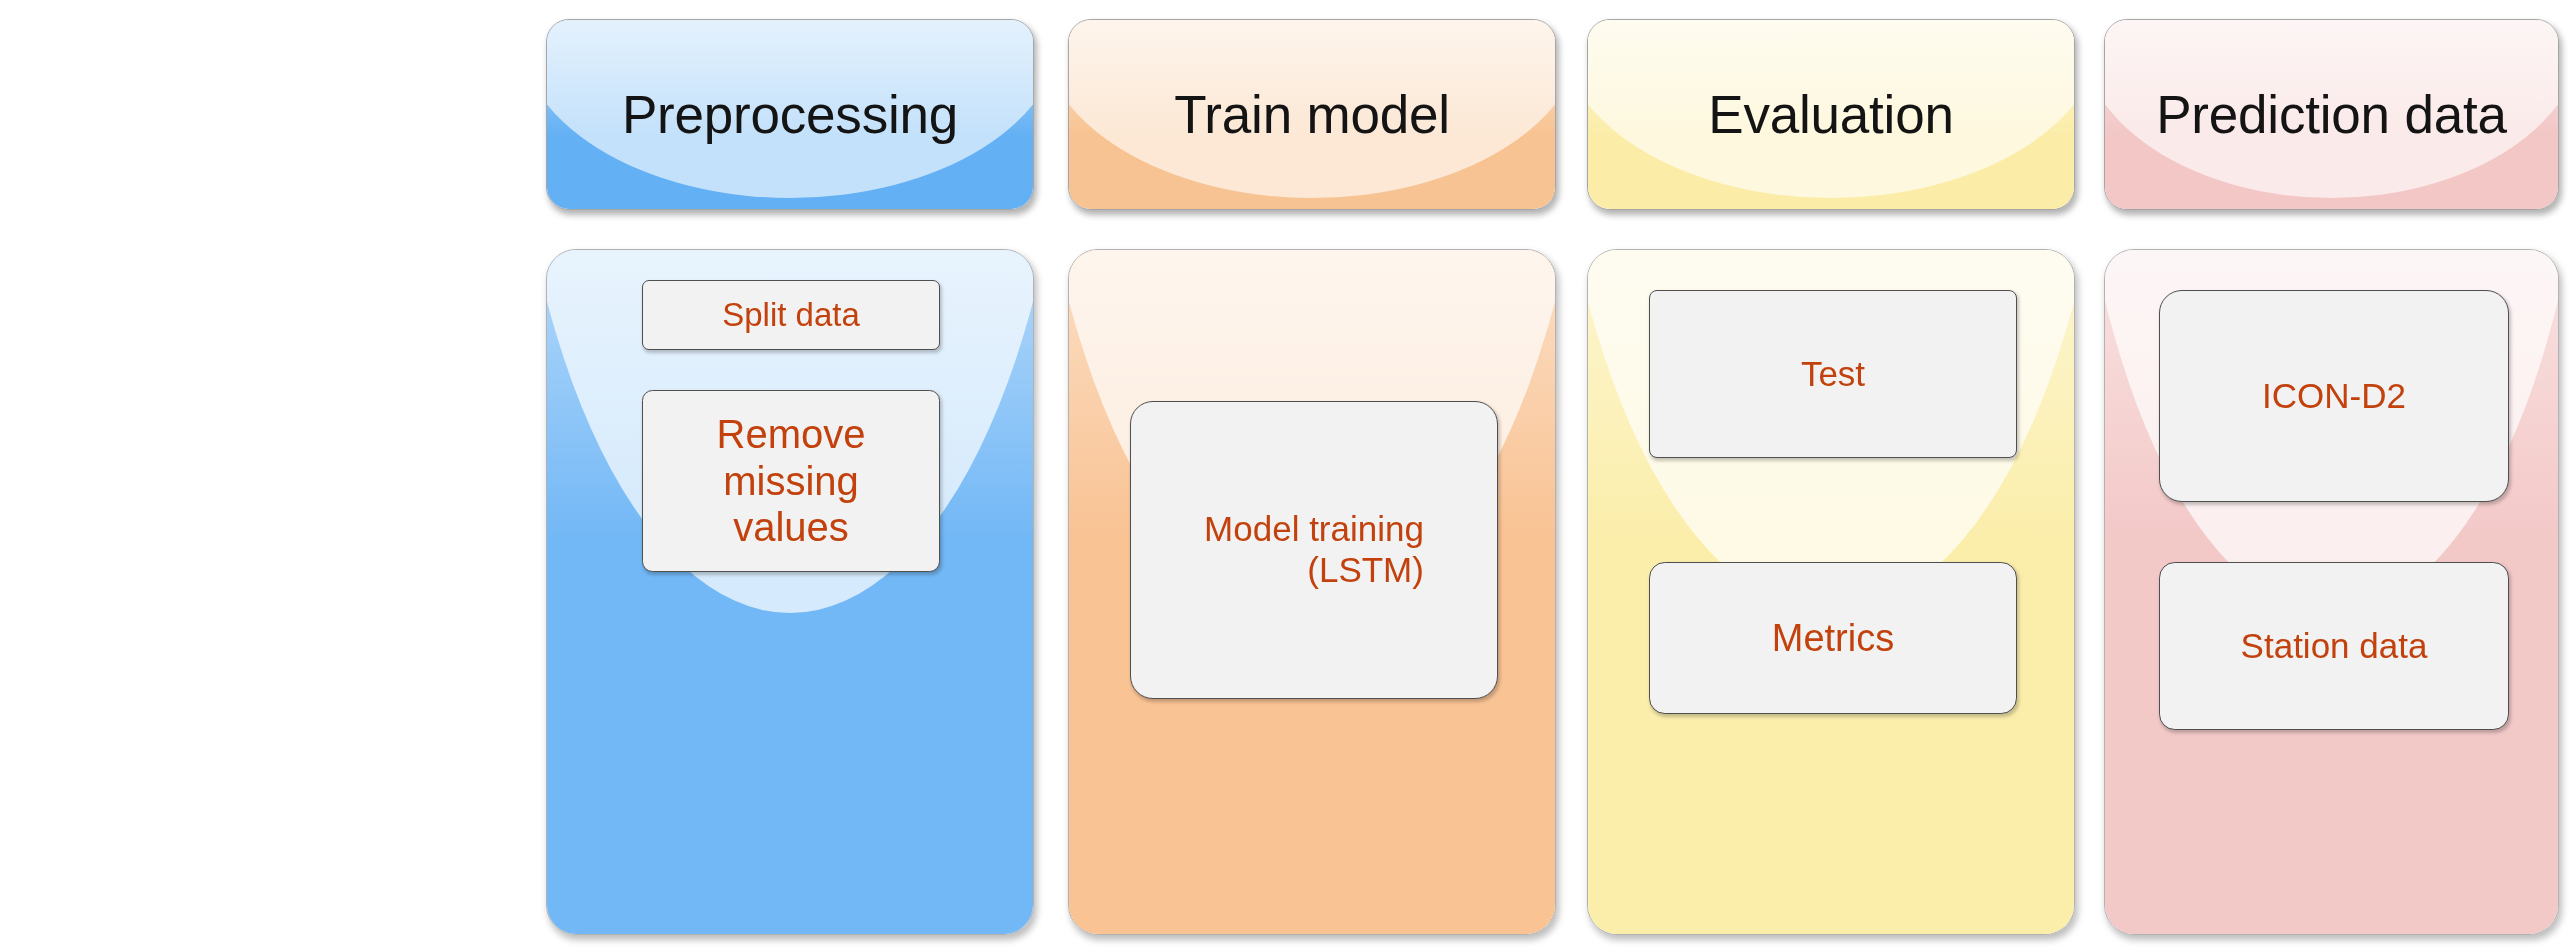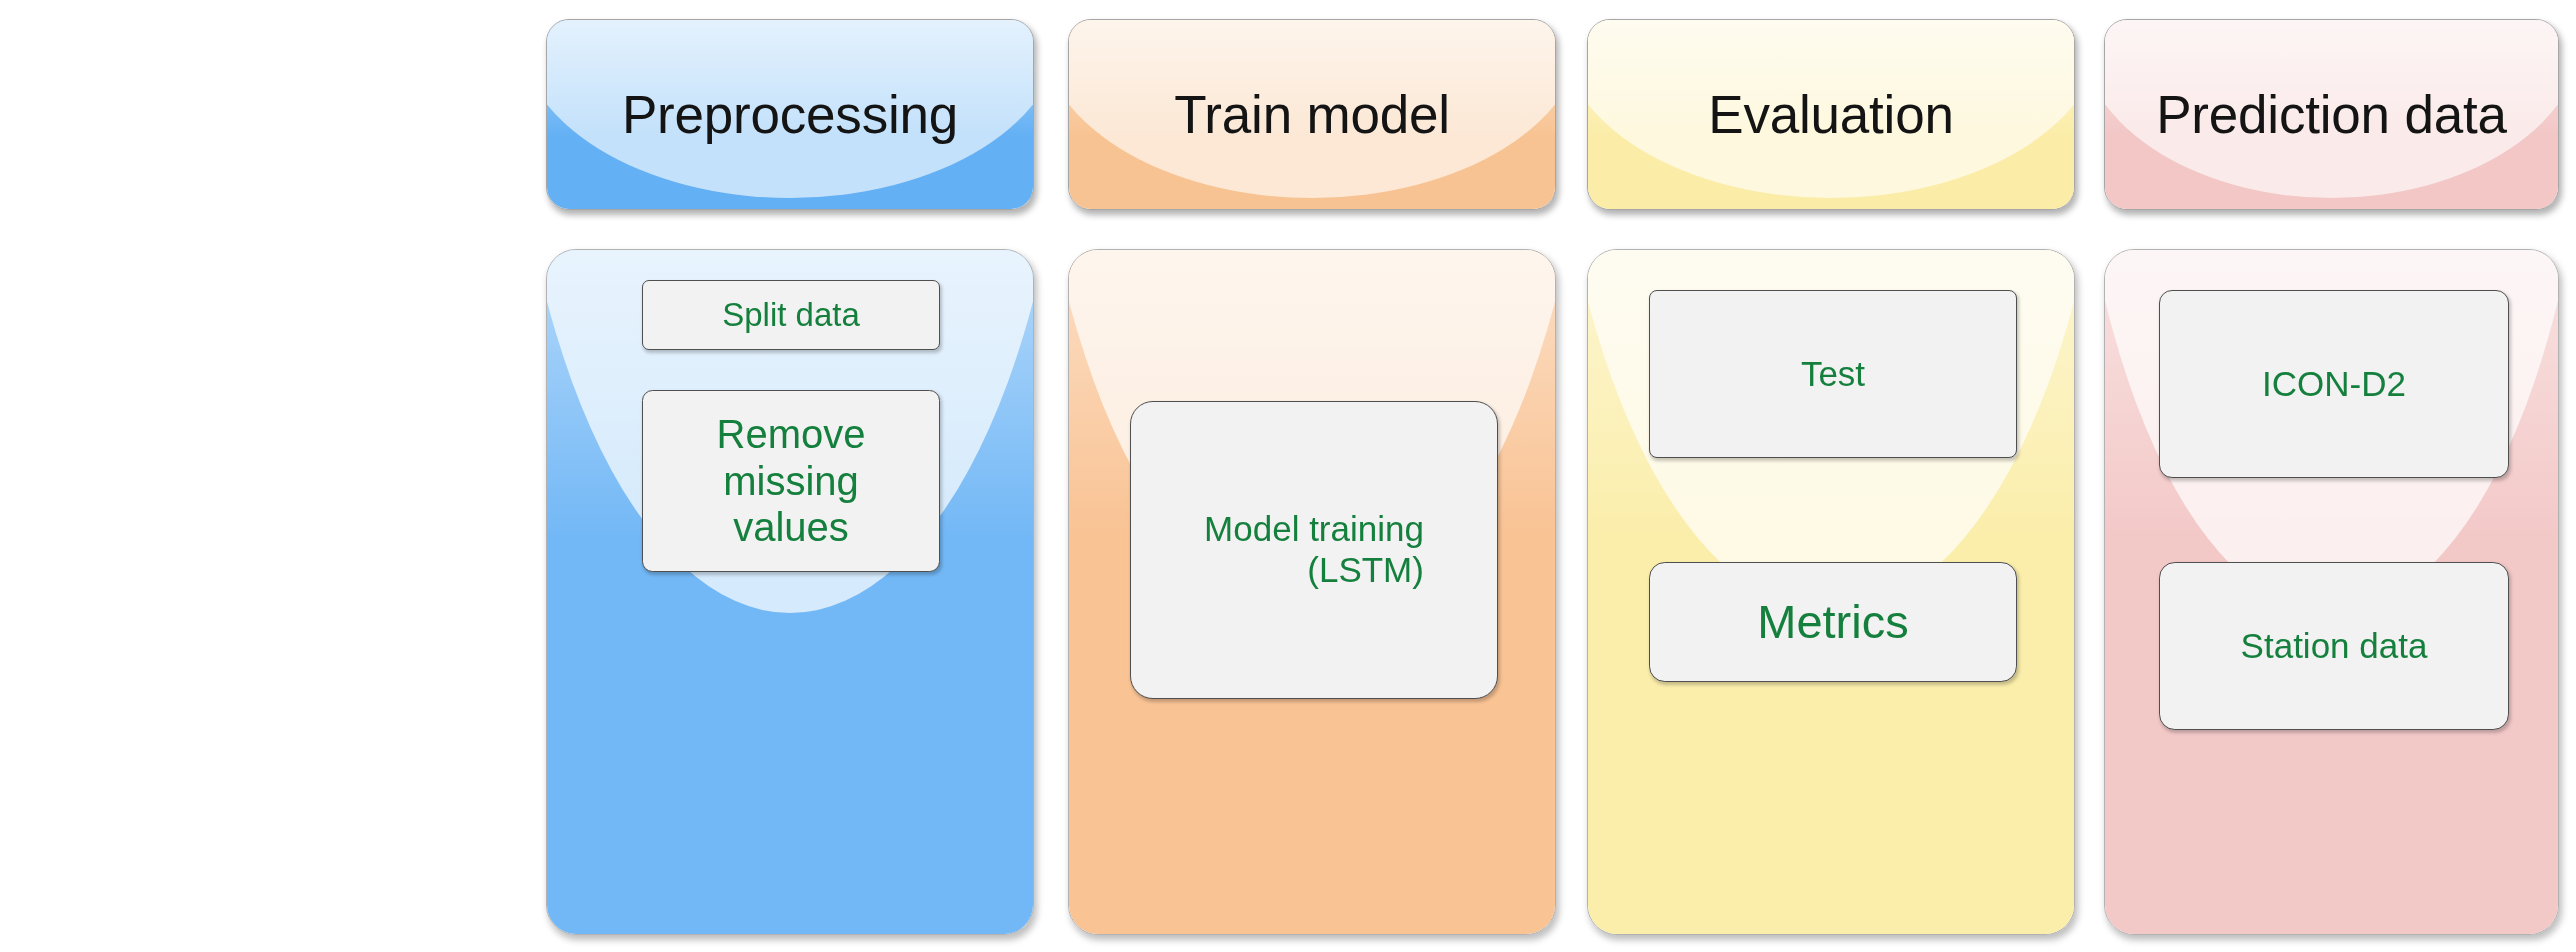--- a/index.html
+++ b/index.html
@@ -113,21 +113,21 @@
   
   .node {
     position: absolute;
     background: #f2f2f2;
     border: 1.8px solid #4f4f4f;
     box-shadow: 1.8px 2.6px 3.5px rgba(0,0,0,0.22);
     display: flex;
     align-items: center;
     justify-content: center;
     text-align: center;
-    color: #15803d;
+    color: #c2410c;
     font-size: 33px;
     line-height: 1.16;
     box-sizing: border-box;
     white-space: pre-line;
   }
 
   
   .ellipse-node {
     position: absolute;
     background: #ffffff;
@@ -197,38 +197,38 @@
       <div class="glosstint"></div>
       <div class="label">Evaluation</div>
     </div>
 
     <div class="body">
       <div class="base" style="background:#fbeeab;"></div>
       <div class="gloss"></div>
       <div class="glosstint"></div>
       <div class="content">
         <div class="node" style="left:61px; top:40px; width:368px; height:168px; border-radius:8px; font-size:35px;">Test</div>
-        <div class="node" style="left:61px; top:312px; width:368px; height:120px; border-radius:15.8px; font-size:47px;">Metrics</div>
+        <div class="node" style="left:61px; top:312px; width:368px; height:152px; border-radius:15.8px; font-size:38px;">Metrics</div>
       </div>
     </div>
   </div>
 
   <div class="column" style="left:2104px; width:455px;">
     <div class="hdr">
       <div class="base" style="background:#f2c7c6;"></div>
       <div class="gloss"></div>
       <div class="glosstint"></div>
       <div class="label">Prediction data</div>
     </div>
 
     <div class="body">
       <div class="base" style="background:#f3c9c8;"></div>
       <div class="gloss"></div>
       <div class="glosstint"></div>
       <div class="content">
-        <div class="node" style="left:54px; top:40px; width:350px; height:188px; border-radius:13px; font-size:35px;">ICON-D2</div>
+        <div class="node" style="left:54px; top:40px; width:350px; height:212px; border-radius:23px; font-size:35px;">ICON-D2</div>
         <div class="node" style="left:54px; top:312px; width:350px; height:168px; border-radius:15.8px; font-size:35px;">Station data</div>
       </div>
     </div>
   </div>
 
 </div>
 
 
 </body></html>

